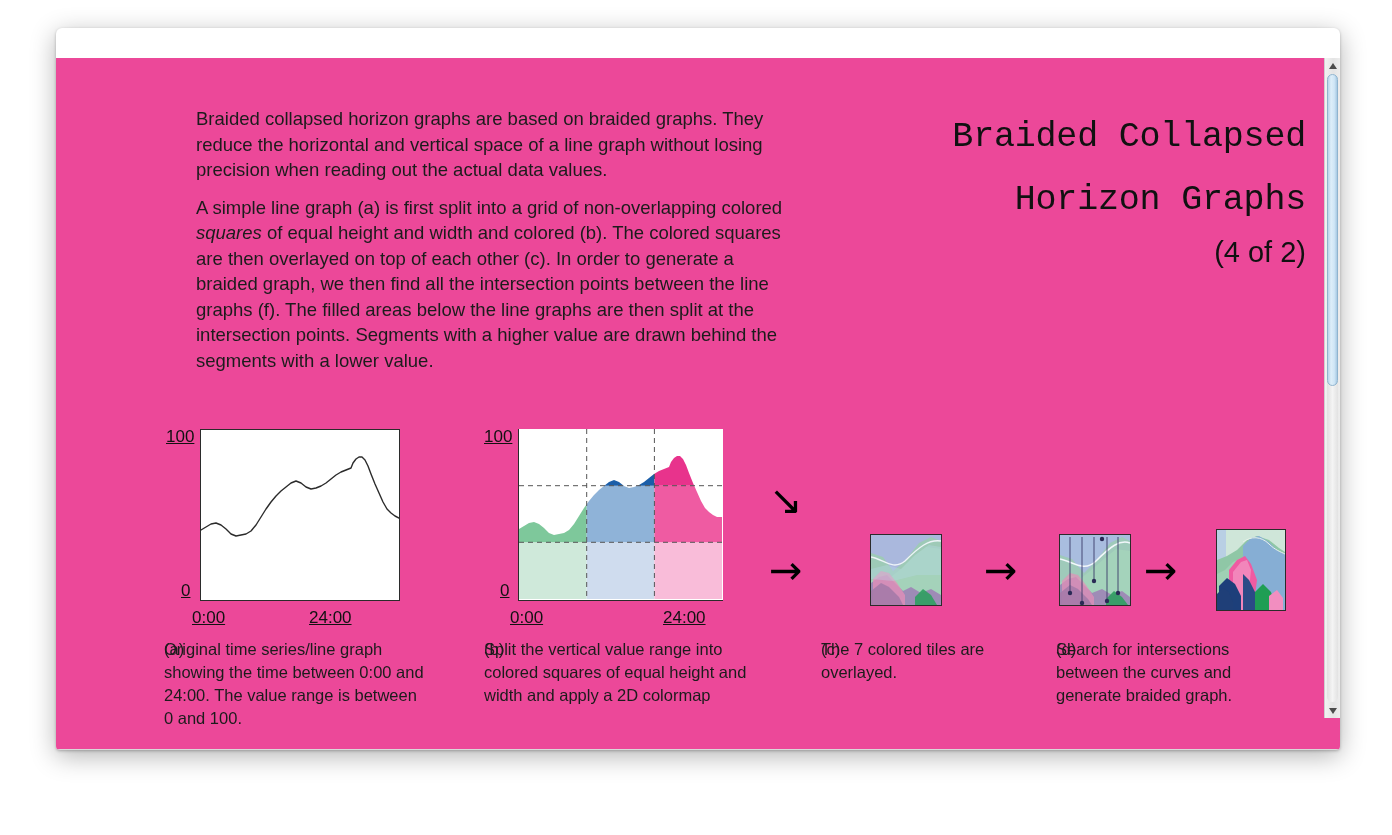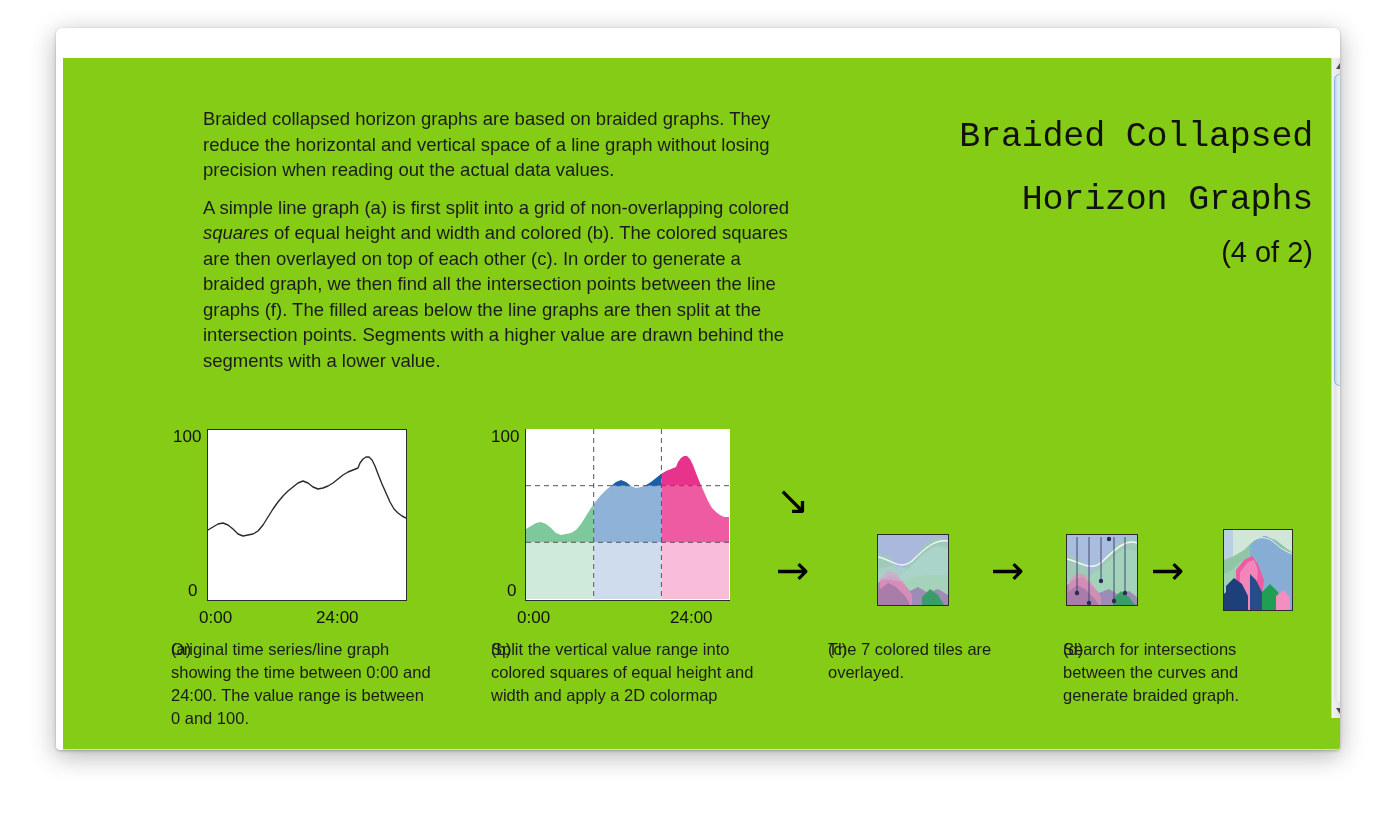--- a/index.html
+++ b/index.html
@@ -58,25 +58,25 @@
     width: 100%;
     line-height: 30px;
     text-align: center;
     font-size: 13px;
     color: #3a3a3a;
     letter-spacing: 0.2px;
   }
 
   .content {
     position: absolute;
-    left: 7px;
+    left: 0;
     top: 30px;
     width: 100%;
     height: 692px;
-    background: #84cc16;
+    background: #ec4899;
   }
 
   
   .scrollbar {
     position: absolute;
     right: 0;
     top: 0;
     width: 16px;
     height: 660px;
     background: linear-gradient(to right, #f2f2f2, #e4e4e4 55%, #ededed);
@@ -159,20 +159,21 @@
 
   
   .fig {
     position: absolute;
   }
   .axis-label {
     position: absolute;
     font-size: 17px;
     color: #111;
     white-space: nowrap;
+    text-decoration: underline;
   }
   .plotbox {
     position: absolute;
     border: 1px solid #2b2b2b;
     box-sizing: border-box;
     background: #fff;
   }
   .caption {
     position: absolute;
     font-size: 16.5px;

